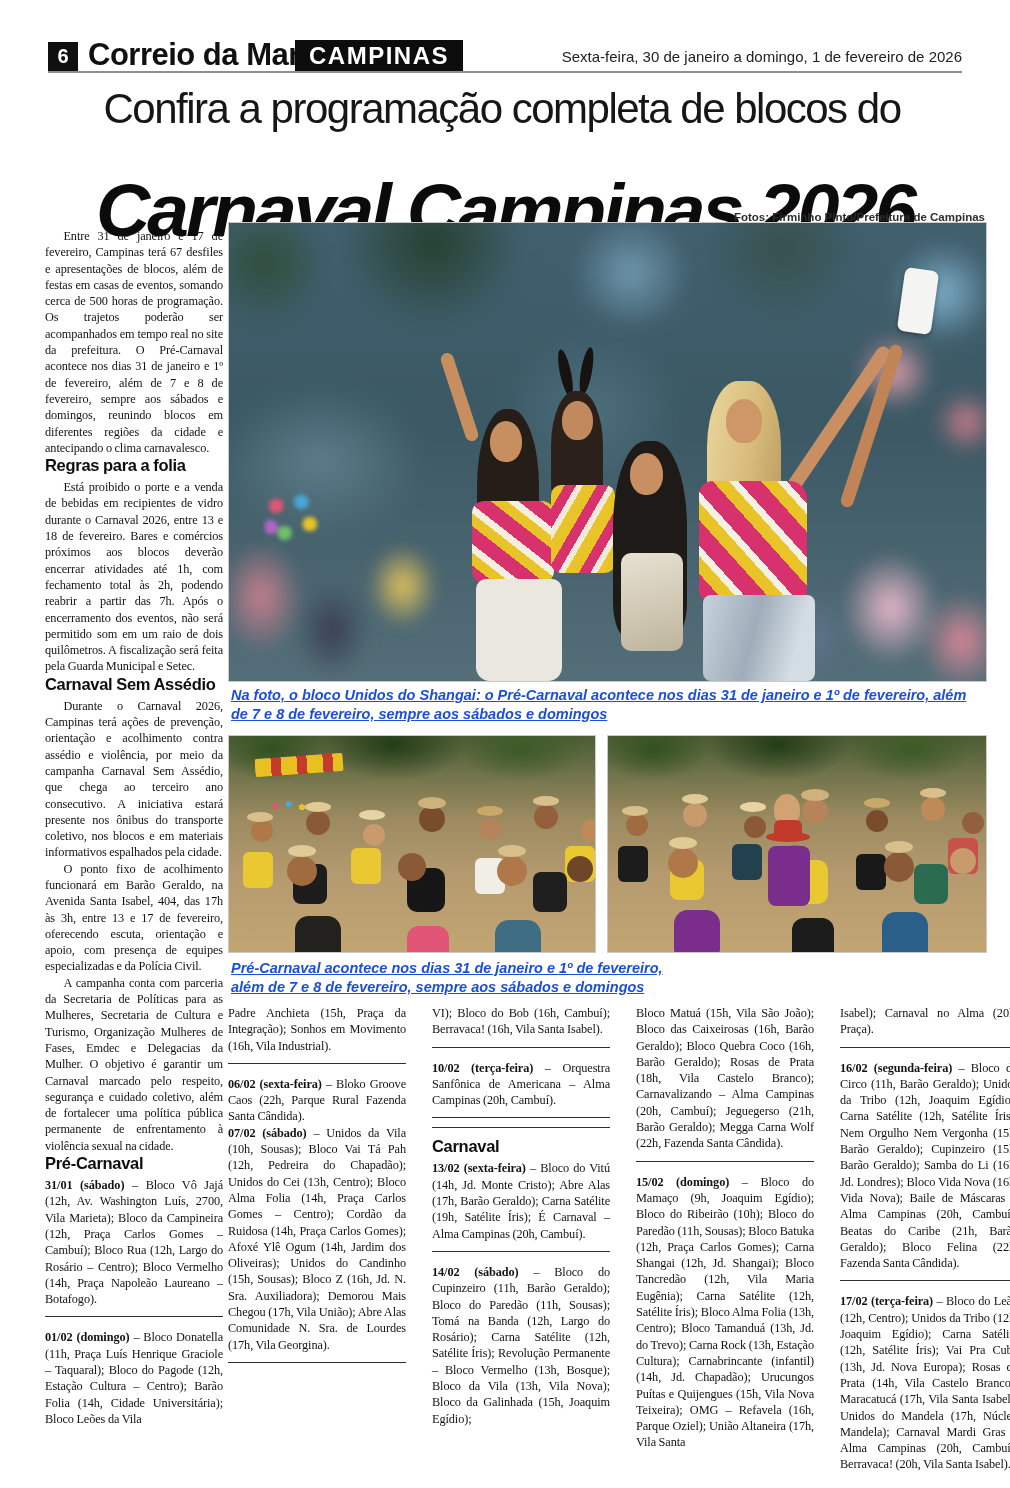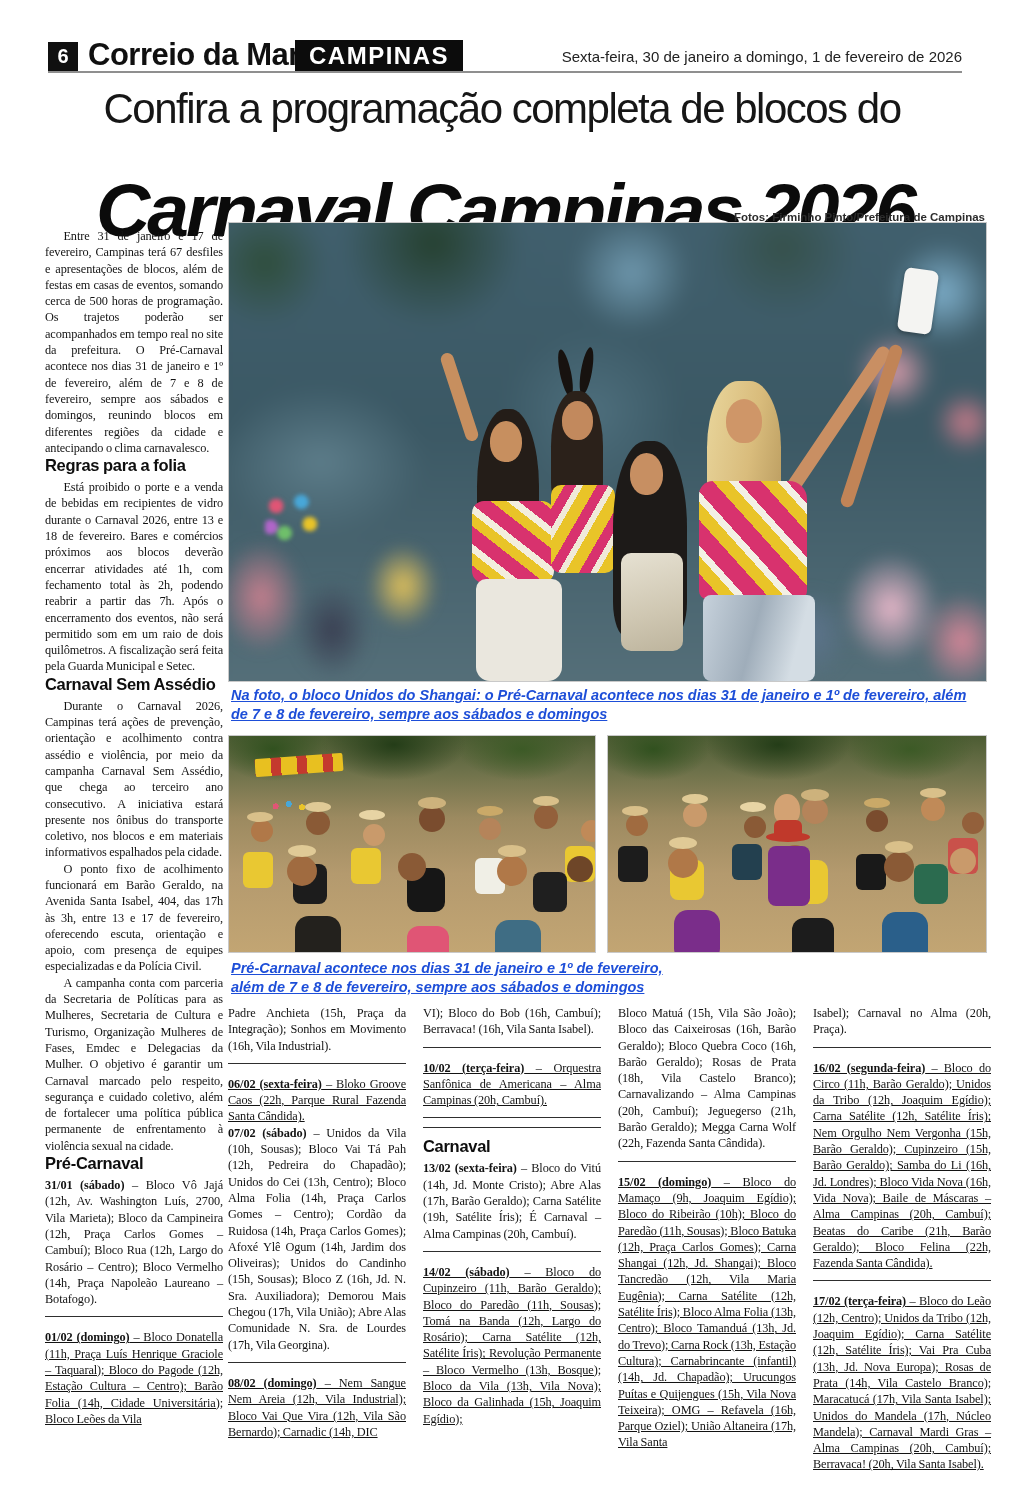--- a/index.html
+++ b/index.html
@@ -35,28 +35,28 @@
   }
   .photo-credit{
     position:absolute;right:25px;top:211px;font:bold 11.5px/13px "Liberation Sans",sans-serif;color:#2c2c2c;
   }
   
   .newscol{
     font-size:12.3px;line-height:16.3px;text-align:justify;color:#131313;
     letter-spacing:-0.1px;word-spacing:-0.4px;
   }
   #col-left{position:absolute;left:45px;top:228px;width:178px;}
-  #bottom-cols{position:absolute;left:228px;top:1005px;width:757px;display:flex;gap:17px;}
+  #bottom-cols{position:absolute;left:228px;top:1005px;width:757px;display:flex;gap:26px;}
   #bottom-cols .bcol{width:178px;flex:0 0 178px;}
   .newscol p{margin:0;}
   .newscol .para{text-indent:1.5em;}
   .newscol .entry{margin-top:0;}
   .newscol .entry strong, .newscol .subhead{letter-spacing:-0.1px;}
   .newscol .rule{height:0;border-top:1.4px solid #2e2e2e;margin:9px 0;}
-  .newscol .rule + .entry{margin-top:12px;text-decoration:underline;}
+  .newscol .rule + .entry{margin-top:12px;}
   .newscol .subhead{
     font:bold 16.5px/19px "Liberation Sans",sans-serif;color:#0e0e0e;margin:0 0 4px;
     text-align:left;letter-spacing:-0.3px;
   }
   .newscol .subhead + .entry{margin-top:0;}
   
   .photo{position:absolute;border:1px solid #c9c9c9;overflow:hidden;background:#4a6572;}
   #main-photo{left:228px;top:222px;width:757px;height:458px;}
   .mp-bokeh{
     position:absolute;inset:-20px;filter:blur(9px);
@@ -189,21 +189,20 @@
     <div class="rule"></div>
     <p class="entry"><strong>01/02 (domingo)</strong> – Bloco Donatella (11h, Praça Luís Henrique Graciole – Taquaral); Bloco do Pagode (12h, Estação Cultura – Centro); Barão Folia (14h, Cidade Universitária); Bloco Leões da Vila</p>
   </div>
 <div id="bottom-cols">
   <div class="newscol bcol">
       <p class="cont">Padre Anchieta (15h, Praça da Integração); Sonhos em Movimento (16h, Vila Industrial).</p>
       <div class="rule"></div>
       <p class="entry"><strong>06/02 (sexta-feira)</strong> – Bloko Groove Caos (22h, Parque Rural Fazenda Santa Cândida).</p>
       <p class="entry"><strong>07/02 (sábado)</strong> – Unidos da Vila (10h, Sousas); Bloco Vai Tá Pah (12h, Pedreira do Chapadão); Unidos do Cei (13h, Centro); Bloco Alma Folia (14h, Praça Carlos Gomes – Centro); Cordão da Ruidosa (14h, Praça Carlos Gomes); Afoxé Ylê Ogum (14h, Jardim dos Oliveiras); Unidos do Candinho (15h, Sousas); Bloco Z (16h, Jd. N. Sra. Auxiliadora); Demorou Mais Chegou (17h, Vila União); Abre Alas Comunidade N. Sra. de Lourdes (17h, Vila Georgina).</p>
       <div class="rule"></div>
-      <p class="entry"><strong>08/02 (domingo)</strong> – Nem Sangue Nem Areia (12h, Vila Industrial); Bloco Vai Que Vira (12h, Vila São Bernardo); Carnadic (14h, DIC</p>
     </div>
   <div class="newscol bcol">
       <p class="cont">VI); Bloco do Bob (16h, Cambuí); Berravaca! (16h, Vila Santa Isabel).</p>
       <div class="rule"></div>
       <p class="entry"><strong>10/02 (terça-feira)</strong> – Orquestra Sanfônica de Americana – Alma Campinas (20h, Cambuí).</p>
       <div class="rule"></div>
       <div class="rule"></div>
       <h3 class="subhead">Carnaval</h3>
       <p class="entry"><strong>13/02 (sexta-feira)</strong> – Bloco do Vitú (14h, Jd. Monte Cristo); Abre Alas (17h, Barão Geraldo); Carna Satélite (19h, Satélite Íris); É Carnaval – Alma Campinas (20h, Cambuí).</p>
       <div class="rule"></div>

